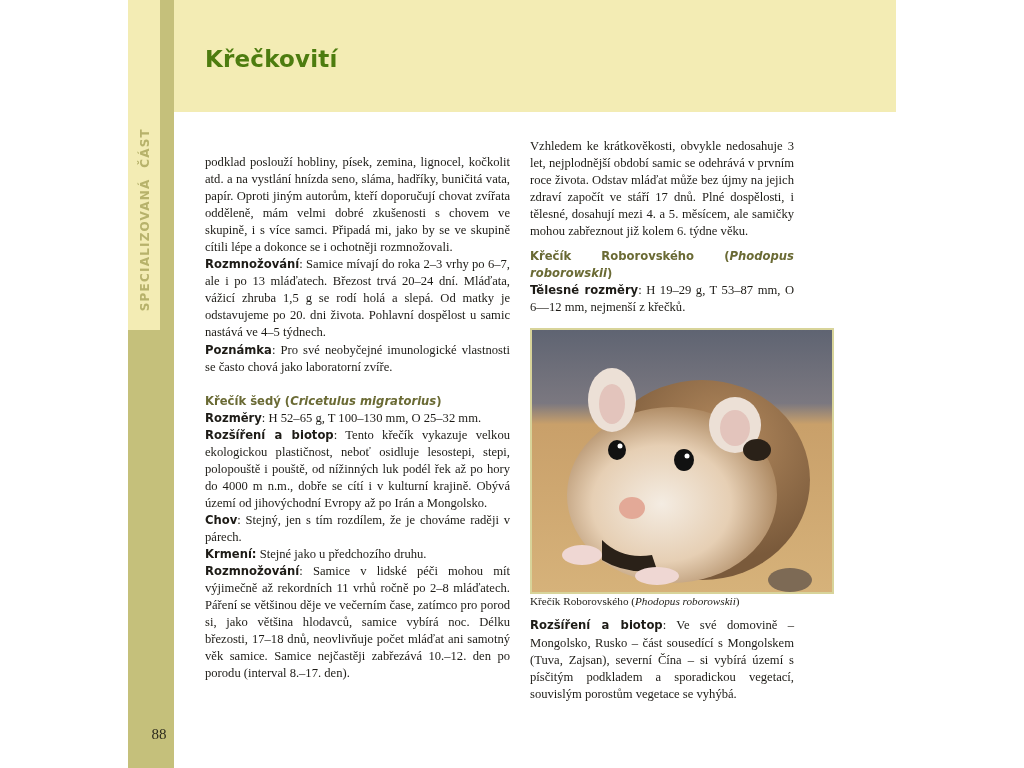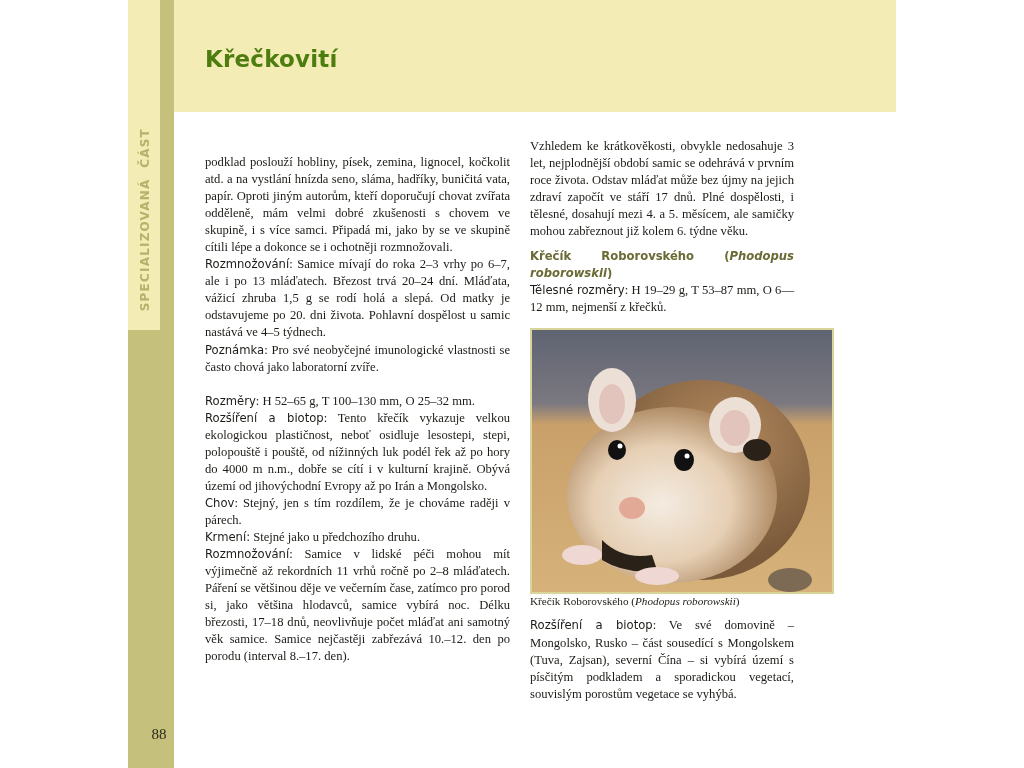--- a/index.html
+++ b/index.html
@@ -16,21 +16,21 @@
                 font-family:"DejaVu Sans", sans-serif; font-weight:bold; font-size:12px;
                 letter-spacing:1.2px; color:#b7b26b; white-space:pre; }
   .page-number { position:absolute; left:0; top:726px; width:62px; text-align:center;
                  font-size:15px; color:#2c2a1c; }
   .title { position:absolute; left:77px; top:46px; margin:0; font-family:"DejaVu Sans", sans-serif;
            font-weight:bold; font-size:23px; color:#4d7c0f; letter-spacing:0.2px; }
   .col { position:absolute; font-size:12.6px; line-height:17.05px; color:#1d1b16; text-align:justify; }
   .col-left { left:77px; top:154px; width:305px; }
   .col-right { left:402px; top:138px; width:264px; }
   .col p { margin:0; }
-  .sans-b { font-family:"DejaVu Sans", sans-serif; font-weight:normal; font-size:11.6px; }
+  .sans-b { font-family:"DejaVu Sans", sans-serif; font-weight:bold; font-size:11.6px; }
   .species { font-family:"DejaVu Sans", sans-serif; font-weight:bold; font-size:11.6px; color:#6a6a34; margin:0; }
   .species i { font-style:italic; }
   .gap { height:17px; }
   .gap-s { height:8px; }
   .photo { position:relative; width:300px; height:262px; margin-top:12px; border:2px solid #d8d49a;
            overflow:hidden; background:#c8a36a; }
   .caption { margin-top:4px; font-size:11.2px; line-height:15px; }
   .caption b { font-weight:normal; }
   .caption i { font-style:italic; }
 </style>
@@ -47,20 +47,21 @@
     </div>
   <div class="page-number">88</div>
 
   <h1 class="title">Křečkovití</h1>
 
   <div class="col col-left">
     <p>podklad poslouží hobliny, písek, zemina, lignocel, kočkolit atd. a na vystlání hnízda seno, sláma, hadříky, buničitá vata, papír. Oproti jiným autorům, kteří doporučují chovat zvířata odděleně, mám velmi dobré zkušenosti s chovem ve skupině, i s více samci. Připadá mi, jako by se ve skupině cítili lépe a dokonce se i ochotněji rozmnožovali.</p>
     <p><span class="sans-b">Rozmnožování</span><span>: Samice mívají do roka 2–3 vrhy po 6–7, ale i po 13 mláďatech. Březost trvá 20–24 dní. Mláďata, vážicí zhruba 1,5 g se rodí holá a slepá. Od matky je odstavujeme po 20. dni života. Pohlavní dospělost u samic nastává ve 4–5 týdnech.</span></p>
     <p><span class="sans-b">Poznámka</span><span>: Pro své neobyčejné imunologické vlastnosti se často chová jako laboratorní zvíře.</span></p>
     <div class="gap"></div>
+    <p class="species"><span>Křečík šedý (</span><i>Cricetulus migratorius</i><span>)</span></p>
     <p><span class="sans-b">Rozměry</span><span>: H 52–65 g, T 100–130 mm, O 25–32 mm.</span></p>
     <p><span class="sans-b">Rozšíření a biotop</span><span>: Tento křečík vykazuje velkou ekologickou plastičnost, neboť osidluje lesostepi, stepi, polopouště i pouště, od nížinných luk podél řek až po hory do 4000 m n.m., dobře se cítí i v kulturní krajině. Obývá území od jihovýchodní Evropy až po Irán a Mongolsko.</span></p>
     <p><span class="sans-b">Chov</span><span>: Stejný, jen s tím rozdílem, že je chováme raději v párech.</span></p>
     <p><span class="sans-b">Krmení:</span><span> Stejné jako u předchozího druhu.</span></p>
     <p><span class="sans-b">Rozmnožování</span><span>: Samice v lidské péči mohou mít výjimečně až rekordních 11 vrhů ročně po 2–8 mláďatech. Páření se většinou děje ve večerním čase, zatímco pro porod si, jako většina hlodavců, samice vybírá noc. Délku březosti, 17–18 dnů, neovlivňuje počet mláďat ani samotný věk samice. Samice nejčastěji zabřezává 10.–12. den po porodu (interval 8.–17. den).</span></p>
   </div>
 
   <div class="col col-right">
     <p>Vzhledem ke krátkověkosti, obvykle nedosahuje 3 let, nejplodnější období samic se odehrává v prvním roce života. Odstav mláďat může bez újmy na jejich zdraví započít ve stáří 17 dnů. Plné dospělosti, i tělesné, dosahují mezi 4. a 5. měsícem, ale samičky mohou zabřeznout již kolem 6. týdne věku.</p>
     <div class="gap-s"></div>

